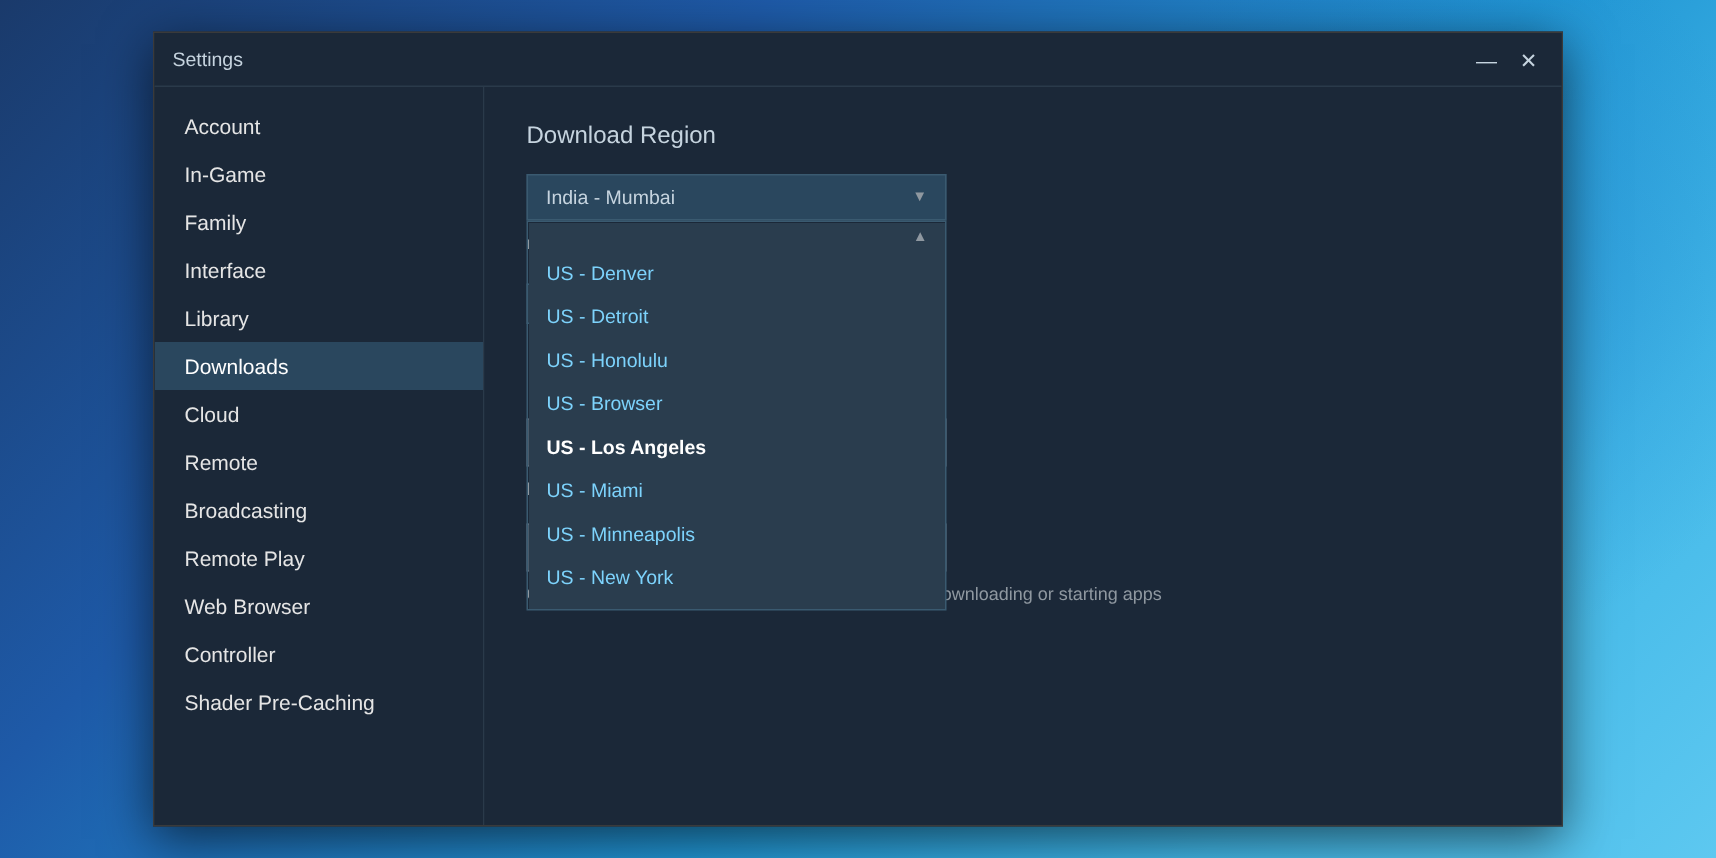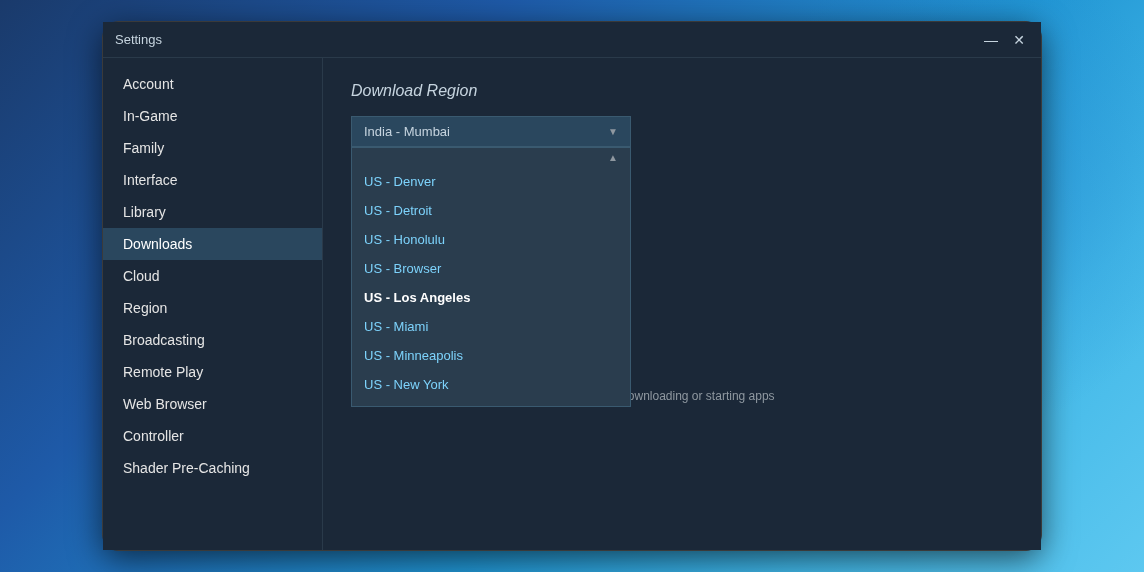--- a/index.html
+++ b/index.html
@@ -27,21 +27,21 @@
       border-radius: 50%;
       background: radial-gradient(ellipse, rgba(30,120,200,0.4) 0%, transparent 70%);
       pointer-events: none;
     }
 
     .window {
       width: 940px;
       height: 530px;
       background: #1b2838;
       border: 1px solid #3a3a3a;
-      border-radius: 16px;
+      border-radius: 0;
       display: flex;
       flex-direction: column;
       box-shadow: 0 8px 32px rgba(0,0,0,0.6);
       position: relative;
     }
 
     .title-bar {
       height: 36px;
       background: #1b2838;
       display: flex;
@@ -110,21 +110,20 @@
       padding: 24px 28px;
       overflow-y: auto;
       position: relative;
     }
 
     .section-title {
       color: #c6d4df;
       font-size: 16px;
       margin-bottom: 16px;
       font-weight: 400;
-      font-style: italic;
     }
 
     .dropdown-container {
       position: relative;
       width: 280px;
       margin-bottom: 8px;
     }
 
     .dropdown-selected {
       background: #2a475e;
@@ -269,21 +268,21 @@
 
     <div class="sidebar">
 
     <div class="sidebar-item">Account</div>
         <div class="sidebar-item">In-Game</div>
         <div class="sidebar-item">Family</div>
         <div class="sidebar-item">Interface</div>
         <div class="sidebar-item">Library</div>
         <div class="sidebar-item active">Downloads</div>
         <div class="sidebar-item">Cloud</div>
-        <div class="sidebar-item">Region</div>
+        <div class="sidebar-item">Remote</div>
         <div class="sidebar-item">Broadcasting</div>
         <div class="sidebar-item">Remote Play</div>
         <div class="sidebar-item">Web Browser</div>
         <div class="sidebar-item">Controller</div>
         <div class="sidebar-item">Shader Pre-Caching</div>
       </div>
 
     <div class="main-content">
       <div class="section-title">Download Region</div>
 

